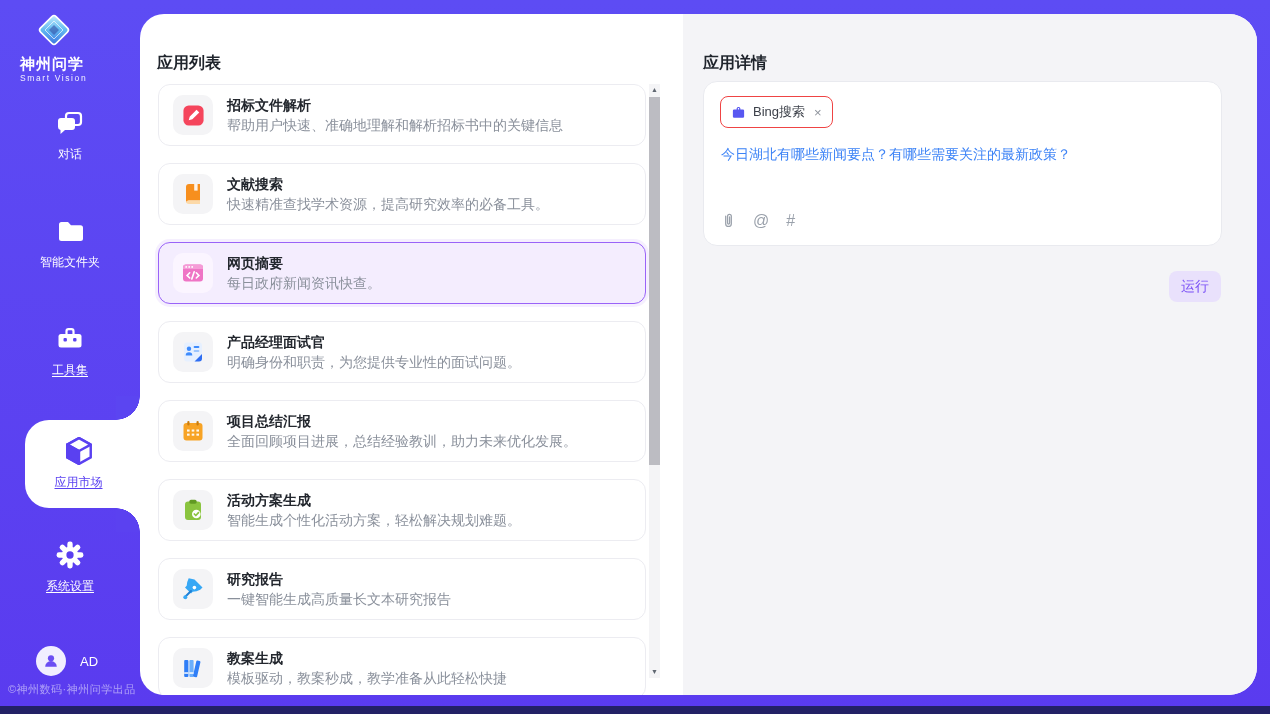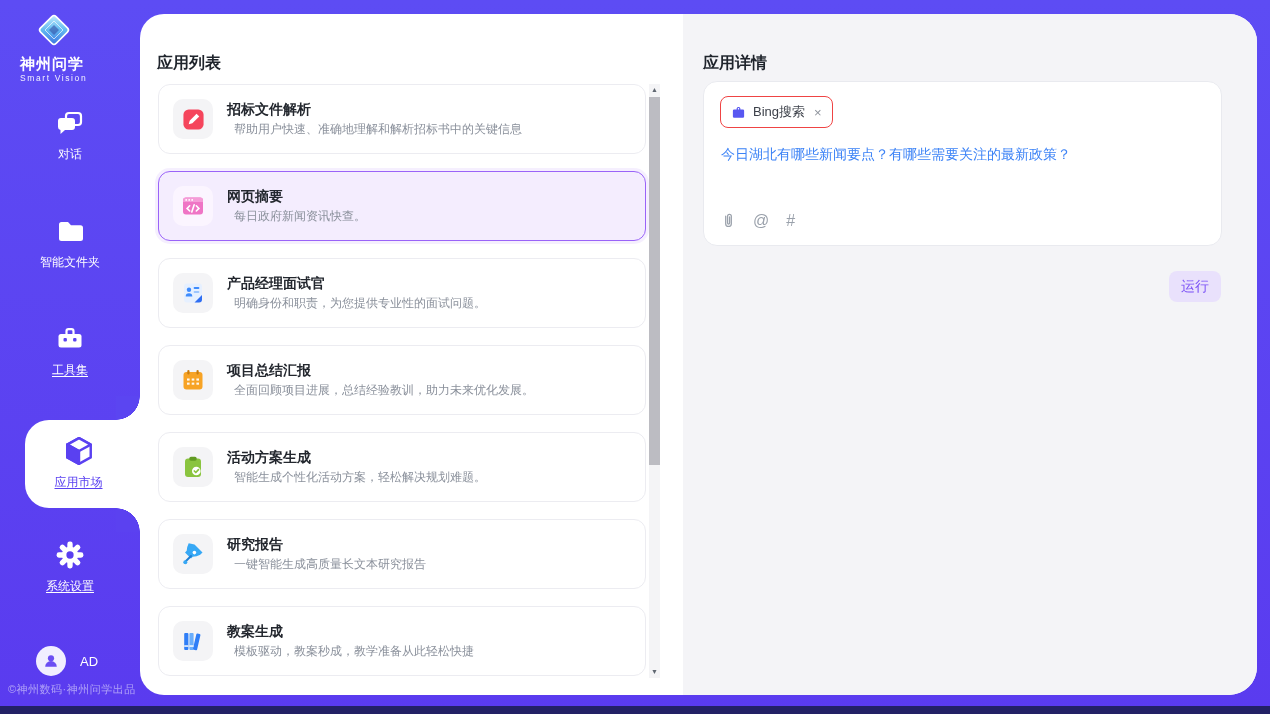--- a/index.html
+++ b/index.html
@@ -34,28 +34,28 @@
   .main{position:absolute;left:140px;top:14px;width:1117px;height:681px;background:#fff;
         border-radius:24px 28px 28px 24px;overflow:hidden;}
   .detail-bg{position:absolute;left:543px;top:0;width:574px;height:681px;background:#f4f4f7;}
 
   .panel-title{position:absolute;font-size:16px;font-weight:bold;color:#1f242c;}
   .list-title{left:17px;top:26px;}
   .detail-title{left:563px;top:26px;}
 
   
   .cards{position:absolute;left:18px;top:70px;width:488px;display:flex;flex-direction:column;gap:17px;}
-  .card{height:70px;flex:none;background:#fff;border:1px solid #ececf1;border-radius:12px;
+  .card{height:62px;flex:none;background:#fff;border:1px solid #ececf1;border-radius:12px;
         display:flex;align-items:center;gap:14px;padding:0 14px;box-sizing:border-box;cursor:pointer;}
   .card.selected{background:#f4edfe;border-color:#9a63f8;box-shadow:0 0 0 3px rgba(154,99,248,.10);}
   .icon-box{width:40px;height:40px;border-radius:10px;background:#f4f4f6;flex:none;
             display:flex;align-items:center;justify-content:center;}
   .card.selected .icon-box{background:#fbf5ff;}
   .card-title{font-size:14px;font-weight:bold;color:#23272e;line-height:18px;}
-  .card-desc{font-size:12px;color:#8a909b;margin-top:3px;white-space:nowrap;margin-left:7px;}
+  .card-desc{font-size:14px;color:#8a909b;margin-top:3px;white-space:nowrap;}
 
   
   .scroll-track{position:absolute;left:509px;top:70px;width:11px;height:594px;background:#f4f4f6;}
   .scroll-btn{position:absolute;left:0;width:11px;height:12px;background:#f4f4f6;color:#606771;
               font-size:7px;line-height:12px;text-align:center;cursor:pointer;}
   .scroll-up{top:0;} .scroll-down{bottom:0;}
   .scroll-thumb{position:absolute;left:0;top:13px;width:11px;height:368px;background:#bcbcc2;cursor:pointer;}
 
   
   .composer-card{position:absolute;left:563px;top:67px;width:519px;height:165px;background:#fff;
@@ -173,20 +173,33 @@
             <rect x="1.5" y="1.5" width="21" height="21" rx="5.5" fill="#f5455c"></rect>
             <path d="M7 17 l1 -3.8 7.2 -7.2 2.8 2.8 -7.2 7.2 Z" fill="#fff"></path>
           </svg>
         </div>
         <div>
           <div class="card-title">招标文件解析</div>
           <div class="card-desc">帮助用户快速、准确地理解和解析招标书中的关键信息</div>
         </div>
       </div>
 
+      <div class="card">
+        <div class="icon-box">
+          <svg width="24" height="24" viewBox="0 0 24 24">
+            <path d="M5 5 a3 3 0 0 1 3 -3 H19 v16.5 H8 a3 3 0 0 0 -3 3 Z" fill="#f78f1e"></path>
+            <path d="M5 21.5 a3 3 0 0 1 3 -3 H19 v3.5 H8 a3 3 0 0 1 -3 -3 Z" fill="#fcd9a8"></path>
+            <rect x="13.2" y="2" width="3.4" height="6.6" fill="#fff" opacity=".9"></rect>
+          </svg>
+        </div>
+        <div>
+          <div class="card-title">文献搜索</div>
+          <div class="card-desc">快速精准查找学术资源，提高研究效率的必备工具。</div>
+        </div>
+      </div>
 
       <div class="card selected">
         <div class="icon-box">
           <svg width="24" height="24" viewBox="0 0 24 24">
             <rect x="2" y="3.5" width="20" height="17" rx="3" fill="#ef75c5"></rect>
             <path d="M2 6.5 a3 3 0 0 1 3 -3 h14 a3 3 0 0 1 3 3 v1.6 H2 Z" fill="#f59cd7"></path>
             <circle cx="5.2" cy="5.9" r=".95" fill="#fff"></circle>
               <circle cx="8.2" cy="5.9" r=".95" fill="#fff"></circle>
               <circle cx="11.2" cy="5.9" r=".95" fill="#fff"></circle>
             <path d="M8.7 11.8 l-2.6 2.6 2.6 2.6 M15.3 11.8 l2.6 2.6 -2.6 2.6 M13.2 10.8 l-2.4 7.2" stroke="#fff" stroke-width="1.6" fill="none" stroke-linecap="round"></path>

